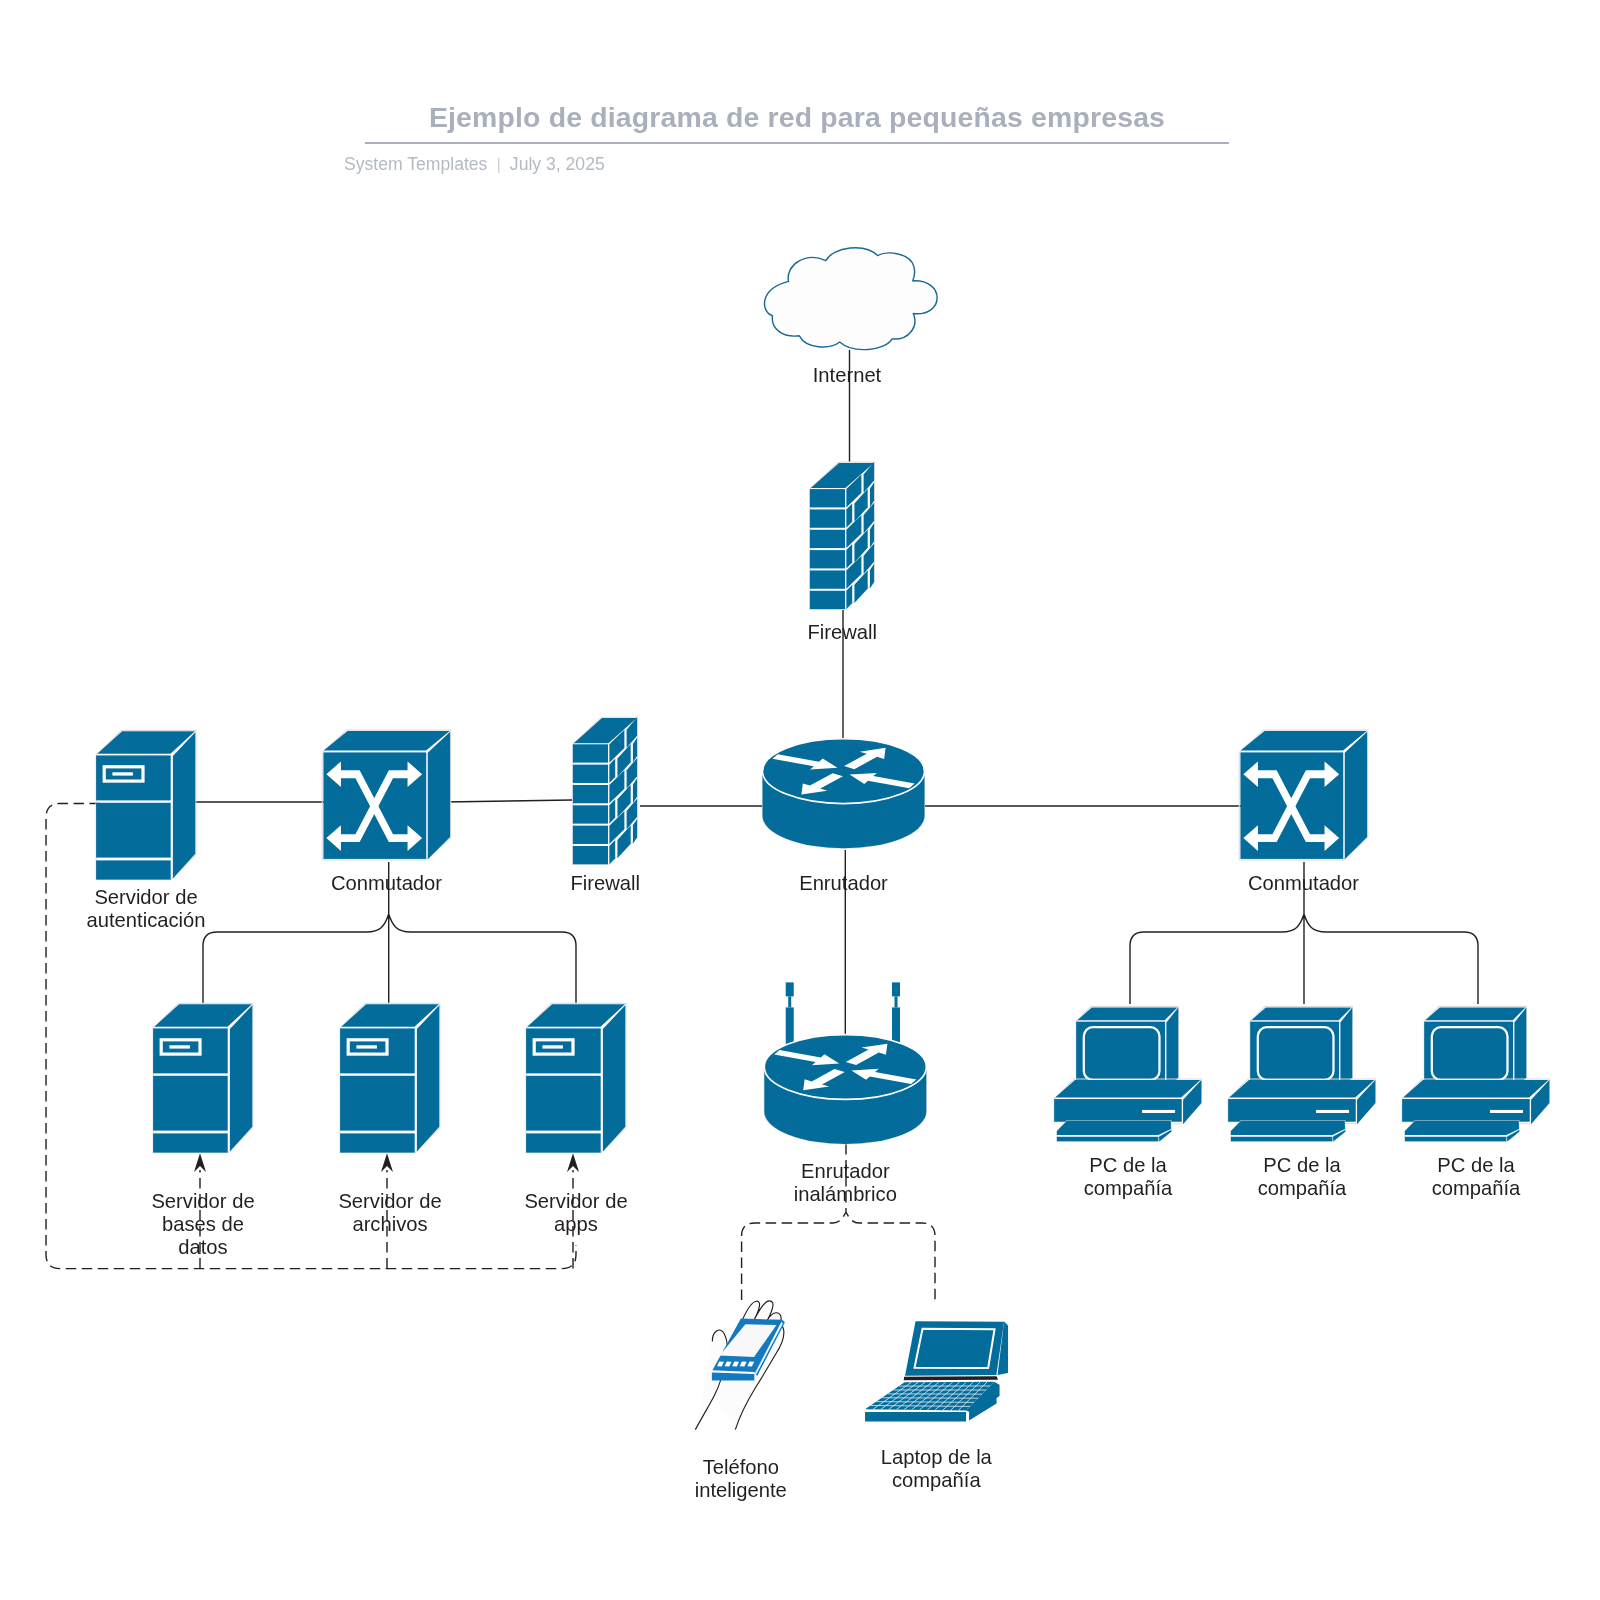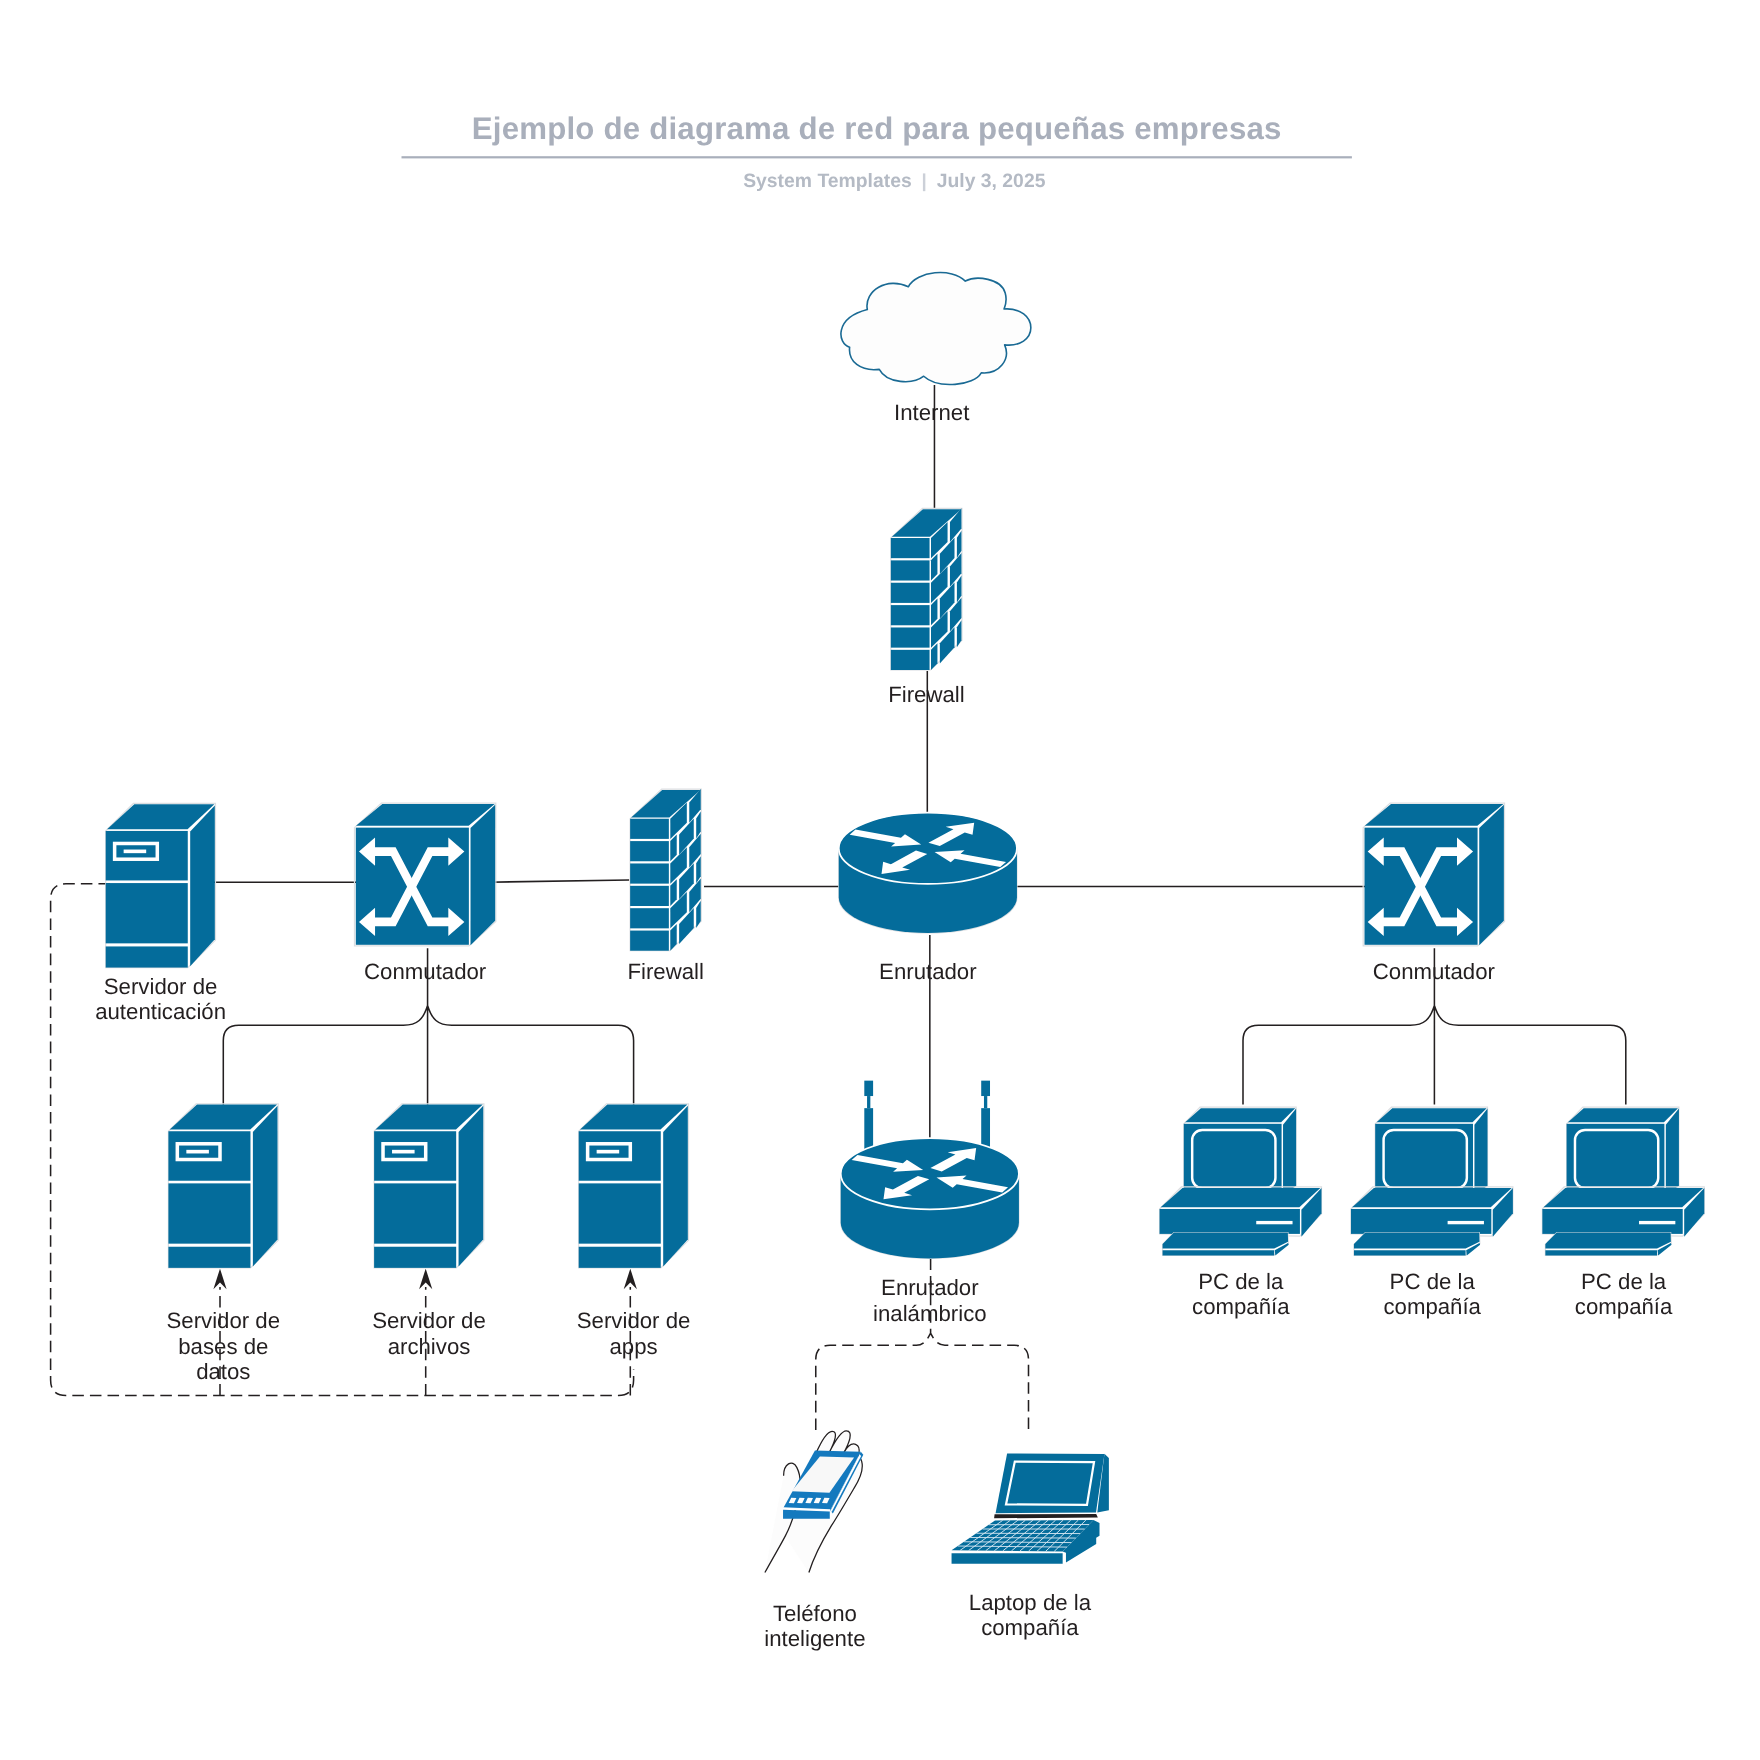--- a/index.html
+++ b/index.html
@@ -3,22 +3,22 @@
 <meta charset="utf-8">
 <title>Ejemplo de diagrama de red para pequeñas empresas</title>
 <style>
   html,body{margin:0;padding:0;background:#fff;}
   body{width:1600px;height:1600px;font-family:"Liberation Sans",sans-serif;overflow:hidden;}
   #page{position:relative;width:1600px;height:1140px;background:#fff;}
   #hdr{position:absolute;left:0;top:0;width:1600px;}
   #title{position:absolute;left:365px;top:99px;width:864px;text-align:center;
          font-size:28.4px;font-weight:bold;color:#a9afbb;letter-spacing:0.18px;line-height:36px;}
   #rule{position:absolute;left:365px;top:142px;width:864px;height:2px;background:#a9afbb;}
-  #sub{position:absolute;left:381px;top:152px;width:864px;text-align:center;
-       font-size:17.6px;color:#b4bac4;line-height:24px;white-space:pre;font-weight:bold;}
+  #sub{position:absolute;left:344px;top:152px;width:864px;
+       font-size:17.6px;color:#b4bac4;line-height:24px;white-space:pre;}
   #sub .sep{color:#ccd0d8;padding:0 9px;font-size:17px;}
   svg{position:absolute;left:0;top:0;}
   .lbl{font-family:"Liberation Sans",sans-serif;font-size:20.2px;fill:#231f20;text-anchor:middle;}
 </style>
 </head>
 <body>
 
 <div id="page">
   <div id="hdr">
     <div id="title">Ejemplo de diagrama de red para pequeñas empresas</div>

